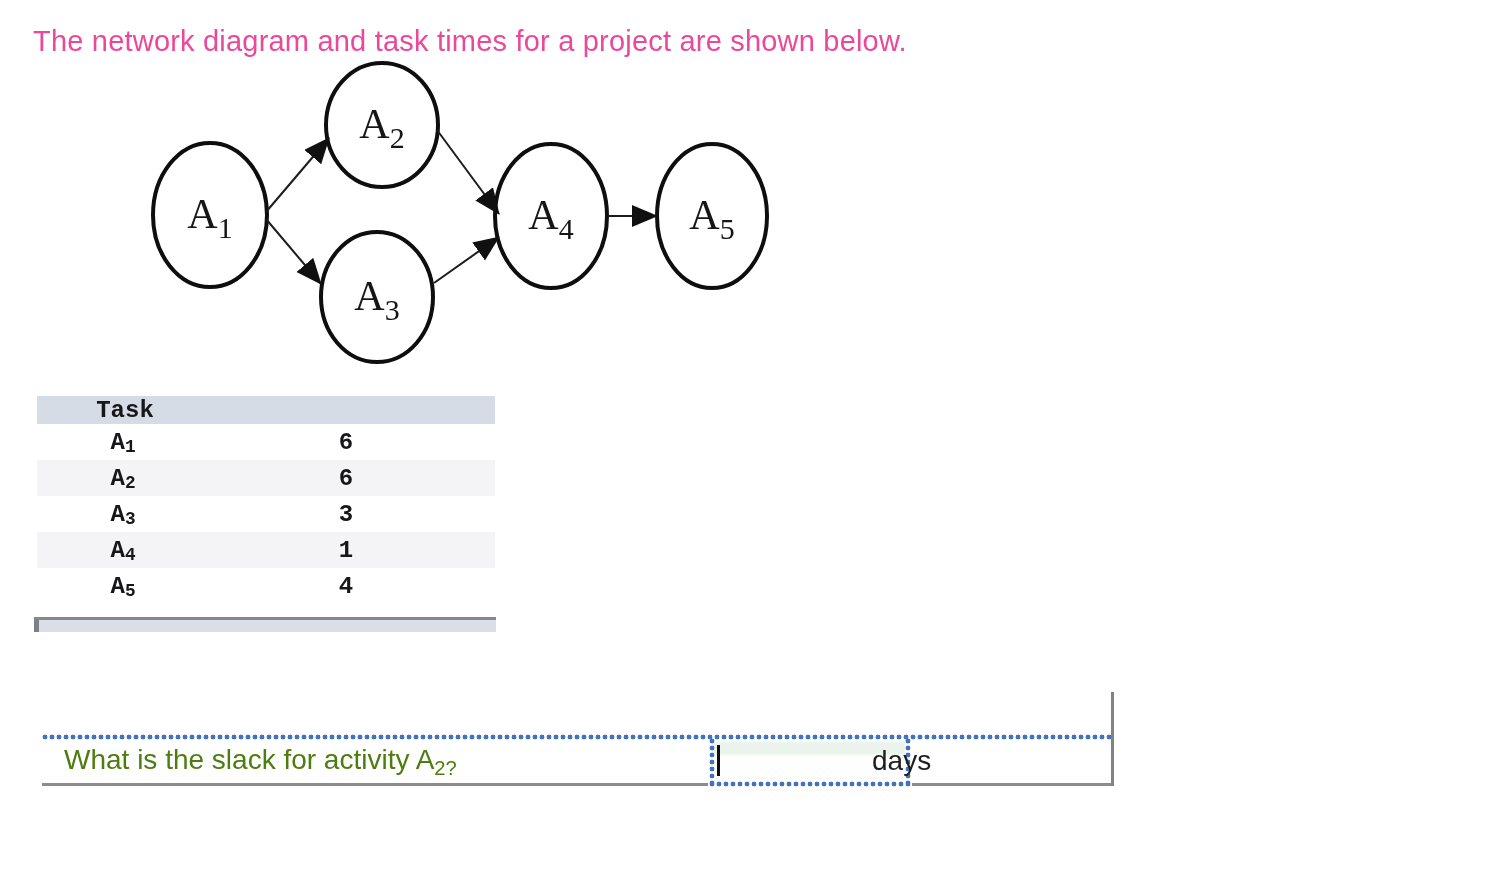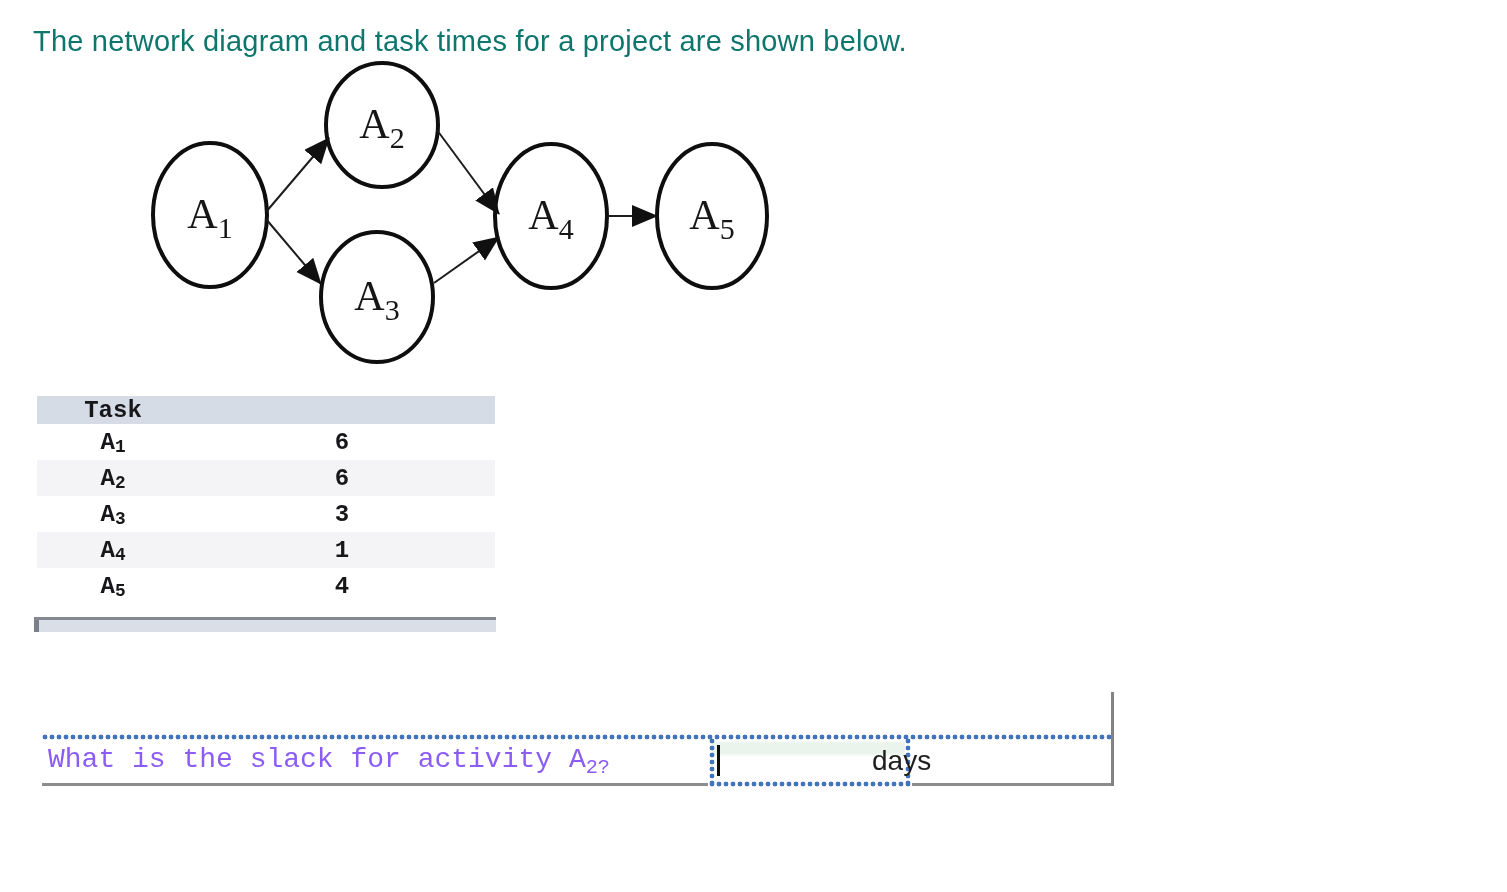--- a/index.html
+++ b/index.html
@@ -1,49 +1,49 @@
 <!DOCTYPE html>
 <html style="--dot-blue: #4273bd; --header-bg: #d6dce6; --alt-row-bg: #f4f4f6;"><head>
 <meta charset="utf-8">
 <style>
   html,body{margin:0;padding:0;background:#fff;}
   #canvas{position:relative;width:1507px;height:892px;background:#ffffff;overflow:hidden;
           font-family:"Liberation Sans",sans-serif;}
 
   
   .page-title{position:absolute;left:33px;top:24px;font-size:29px;line-height:34px;
-              color:#0f766e;letter-spacing:0.2px;}
+              color:#ec4899;letter-spacing:0.2px;}
 
   
   #diagram{position:absolute;left:0;top:0;width:800px;height:385px;}
   #diagram ellipse{fill:#ffffff;stroke:#0e0e0e;stroke-width:4px;}
   #diagram line{stroke:#1c1c1c;stroke-width:2px;}
   #diagram text{font-family:"Liberation Serif","DejaVu Serif",serif;fill:#161616;
                 font-size:42px;text-anchor:middle;}
   #diagram .nsub{font-size:30px;}
 
   
   .task-table{position:absolute;left:37px;top:396px;width:458px;
               font-family:"Liberation Mono","DejaVu Sans Mono",monospace;
               font-weight:700;font-size:24px;color:#17171a;}
   .thead{display:flex;height:28px;align-items:center;background:var(--header-bg);}
   .trow{display:flex;height:36px;align-items:center;background:#ffffff;}
   .trow.alt{background:var(--alt-row-bg);}
   .tcell{text-align:center;}
-  .c1{width:152px;}
+  .c1{width:152px;margin-left:12px;}
   .c2{width:306px;}
   .tsub{font-size:0.74em;position:relative;top:0.22em;}
 
   
   .table-scrollbar{position:absolute;left:34px;top:617px;width:462px;height:15px;
                    background:#d9dee7;border-top:3px solid #85888f;box-sizing:border-box;}
   .table-scrollbar .cap{position:absolute;left:0;top:0;width:5px;height:100%;background:#7b7f87;}
 
   
-  .q-text{position:absolute;left:48px;top:743px;font-size:28px;line-height:34px;color:#8b5cf6;font-family:Liberation Mono, monospace;}
+  .q-text{position:absolute;left:64px;top:743px;font-size:28px;line-height:34px;color:#4d7c0f;}
   .q-sub{font-size:0.72em;position:relative;top:0.28em;}
   .unit-label{position:absolute;left:872px;top:744px;font-size:28px;line-height:34px;color:#1e1e1e;}
 
   .gray-line-h{position:absolute;height:3px;background:#8c8c8c;}
   .gray-line-v{position:absolute;width:3px;background:#828282;}
 
   .dot-h{position:absolute;height:6px;background-image:radial-gradient(circle at 3px 3px,var(--dot-blue) 2.1px,rgba(0,0,0,0) 2.7px);background-size:7px 6px;background-repeat:repeat-x;}
   .dot-v{position:absolute;width:6px;background-image:radial-gradient(circle at 3px 3px,var(--dot-blue) 2.1px,rgba(0,0,0,0) 2.7px);background-size:6px 7px;background-repeat:repeat-y;}
 
   .answer-input{position:absolute;left:712px;top:740px;width:193px;height:42px;

